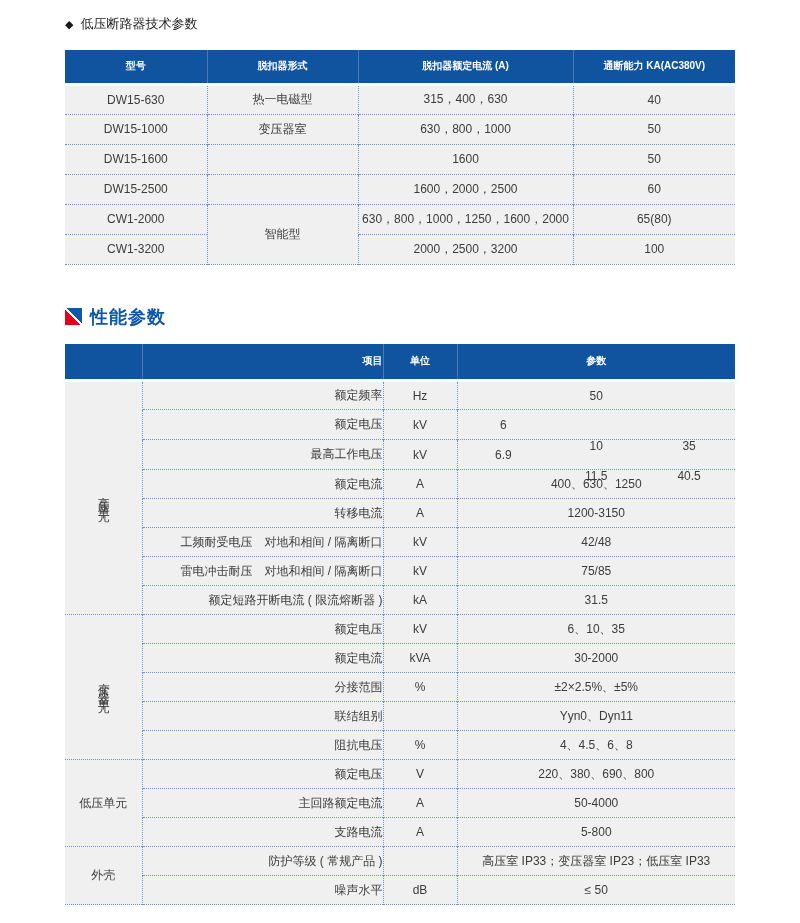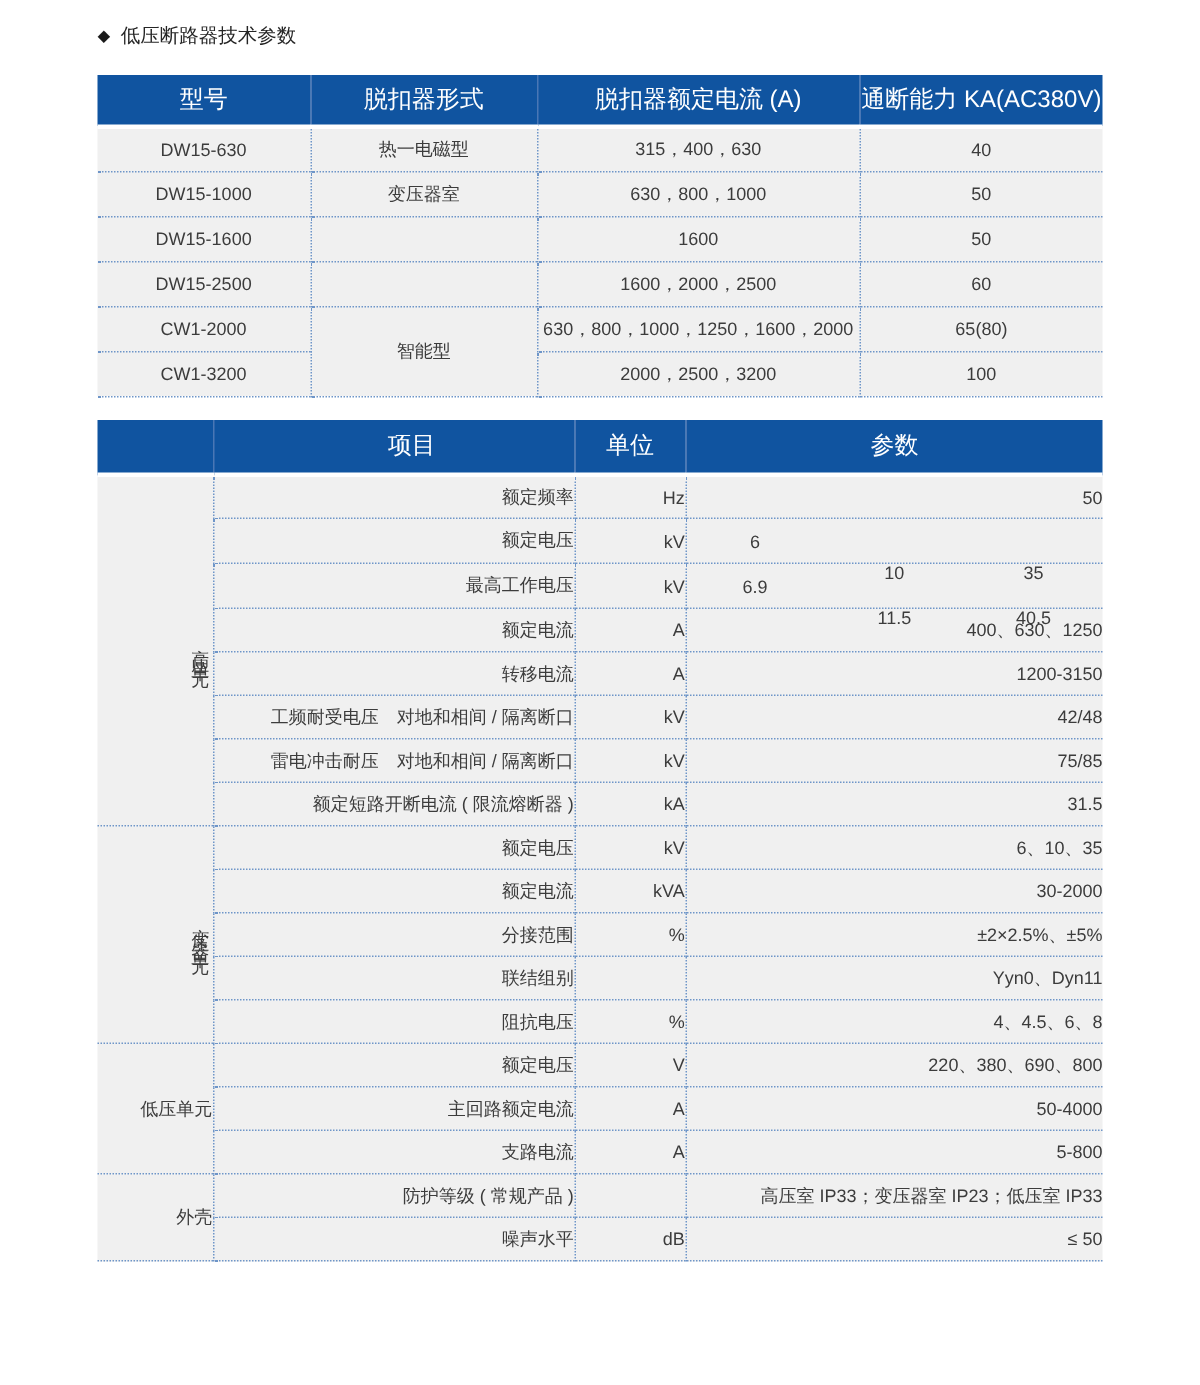--- a/index.html
+++ b/index.html
@@ -24,22 +24,22 @@
   
   table {
     border-collapse: collapse;
     table-layout: fixed;
     width: 670px;
     border-bottom: 1px dotted var(--dotted-border, #6e95c8);
   }
   th {
     background: var(--header-bg, #1054a0);
     color: #ffffff;
-    font-weight: normal;
-    font-size: 16px;
+    font-weight: bold;
+    font-size: 10px;
     text-align: center;
     vertical-align: middle;
     border-bottom: 3px solid #ffffff;
   }
   th + th { border-left: 1px solid var(--header-divider, #4a77b5); }
   td {
     background: var(--row-bg, #f0f0f0);
     font-size: 12px;
     text-align: center;
     vertical-align: middle;
@@ -71,22 +71,22 @@
   .sec2-text {
     font-size: 18px;
     font-weight: bold;
     color: var(--section-title-blue, #0f58a8);
     letter-spacing: 1px;
   }
 
   
   .t2 { margin-top: 15px; }
   .t2 th { height: 37px; }
-  .t2 td { height: 29px; text-align: right; }
-  .t2 th.item-h { text-align: center; padding-left: 24px; }
+  .t2 td { height: 29px; }
+  .t2 th.item-h { text-align: right; padding-left: 24px; }
   .t2 .item-cell { text-align: right; padding-left: 10px; }
   .t2 .item-cell, .t2 .unit-cell, .t2 .param-cell {
     border-left: 1px dotted var(--dotted-border, #6e95c8);
   }
   .t2 .group-cell { border-left: none; }
   .t2 .group-cell span { display: inline-block; }
   .t2 .group-cell.vert span {
     writing-mode: vertical-lr;
     text-orientation: upright;
     letter-spacing: 5px;
@@ -158,20 +158,24 @@
           <td>65(80)</td>
         </tr>
         <tr>
           <td>CW1-3200</td>
           <td>2000，2500，3200</td>
           <td>100</td>
         </tr>
       </tbody>
   </table>
 
+  <div class="sec2-title">
+    <span class="sec-icon"></span>
+    <span class="sec2-text">性能参数</span>
+  </div>
 
   <table class="t2">
     <colgroup>
       <col style="width:77px">
         <col style="width:241px">
         <col style="width:74px">
         <col style="width:278px">
     </colgroup>
     <thead>
       <tr>

